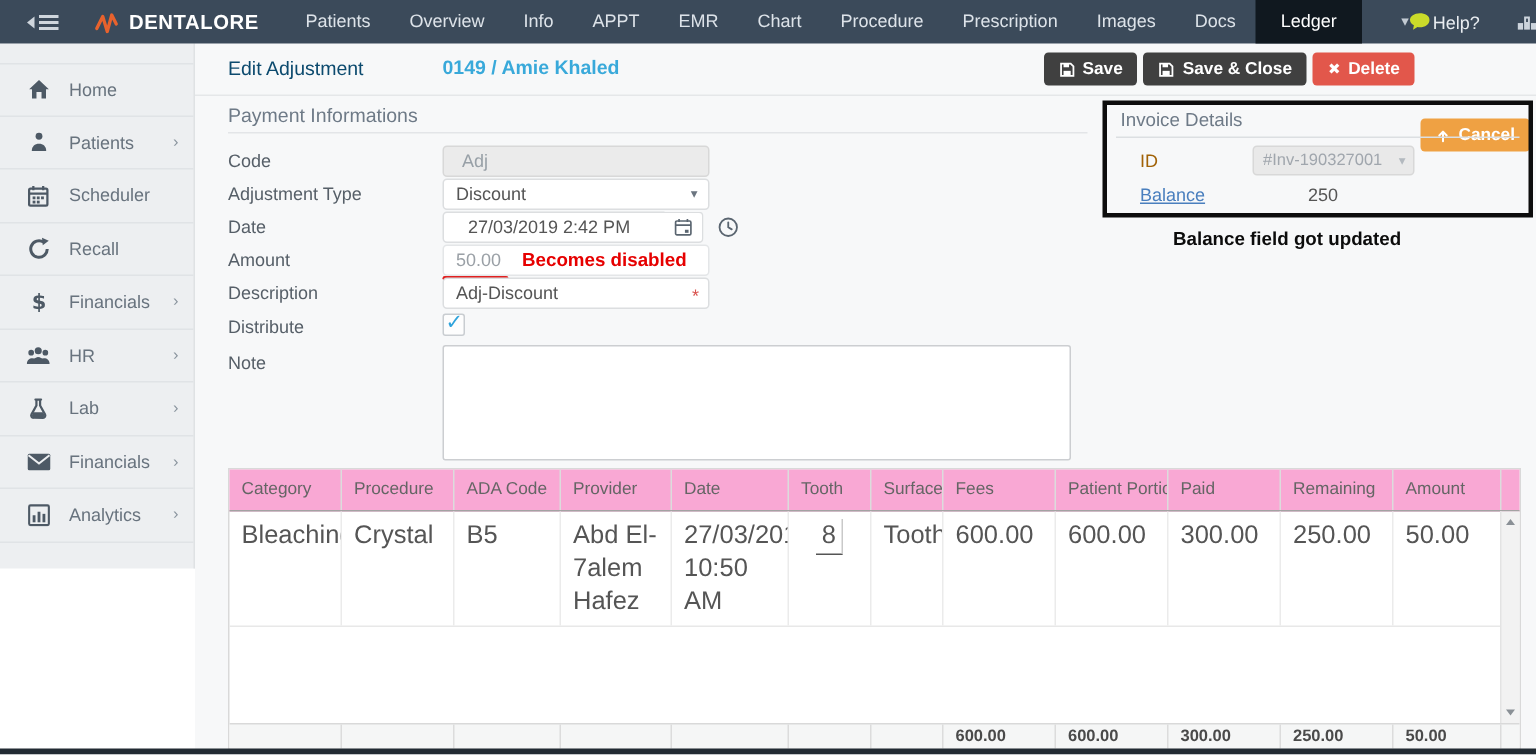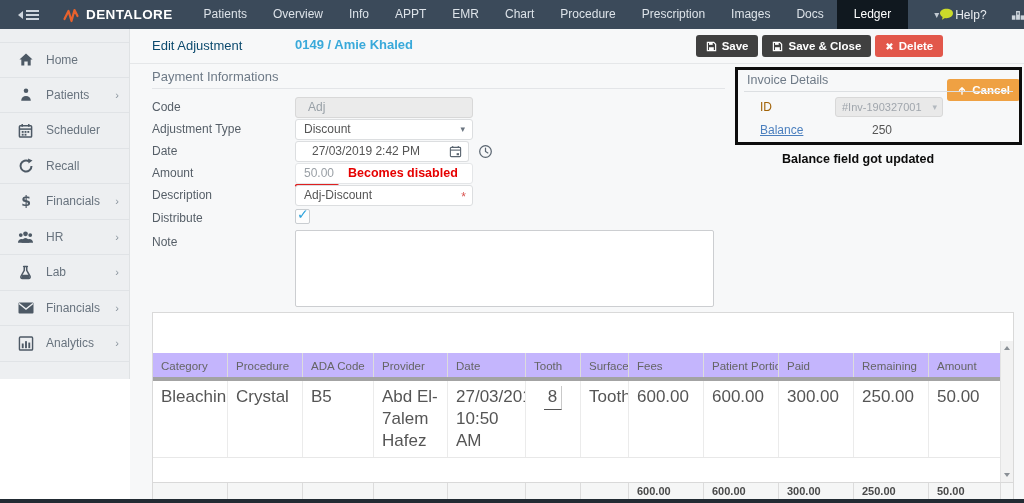--- a/index.html
+++ b/index.html
@@ -65,21 +65,21 @@
   .inv-line { position:absolute; left:6px; right:6px; top:21px; height:1px; background:#dcdfe2; }
   .inv-id-label { position:absolute; left:22px; top:30px; font-size:12px; color:#a16207; }
   .inv-select { position:absolute; left:97px; top:27px; width:108px; height:20px; background:#e9e9e9; border:1px solid #d8d8d8; border-radius:3px; font-size:11px; color:#a0a6ad; line-height:18px; padding:0 6px; }
   .inv-select .dd-caret { position:absolute; right:5px; top:0; line-height:18px; font-size:9px; color:#b3b9bf; }
   .inv-balance-link { position:absolute; left:22px; top:53px; font-size:12px; color:#4a7fbe; text-decoration:underline; cursor:pointer; }
   .inv-balance-val { position:absolute; left:134px; top:53px; font-size:12px; color:#555; }
   .inv-caption { position:absolute; left:652px; top:123px; font-size:12.5px; font-weight:700; color:#0c0c0c; }
 
   
   .grid { position:absolute; left:22px; top:283px; width:862px; height:188px; border:1px solid #d9d9d9; background:#fff; }
-  .g-head { display:flex; height:28px; background:#c4b5fd; border-bottom:4px solid #a3a3a3;margin-top:40px; }
+  .g-head { display:flex; height:28px; background:#f9a8d4; border-bottom:1px solid #a3a3a3; }
   .g-head .cell { line-height:27px; color:#656565; font-size:11.5px; padding:0 8px; border-right:1px solid #dcdcdc; overflow:hidden; white-space:nowrap; }
   .g-row { display:flex; border-bottom:1px solid #e8e8e8; }
   .g-row .cell { font-size:17px; color:#555; padding:5px 8px; border-right:1px solid #ebebeb; line-height:1.3; overflow:hidden; }
   .cell.center { text-align:center; }
   .c0{width:75px;flex:none}.c1{width:75px;flex:none}.c2{width:71px;flex:none}.c3{width:74px;flex:none}
   .c4{width:78px;flex:none}.c5{width:55px;flex:none}.c6{width:48px;flex:none}.c7{width:75px;flex:none}
   .c8{width:75px;flex:none}.c9{width:75px;flex:none}.c10{width:75px;flex:none}.c11{width:72px;flex:none}
   .csp{width:12px;flex:none;border-right:none !important}
   .tooth-chip { display:inline-block; padding:0 4px 1px 4px; border-bottom:1px solid #555; border-right:1px solid #c9c9c9; cursor:pointer; }
   .g-scroll { position:absolute; right:0; top:28px; bottom:17px; width:13px; background:#f2f2f2; border-left:1px solid #e3e3e3; }

